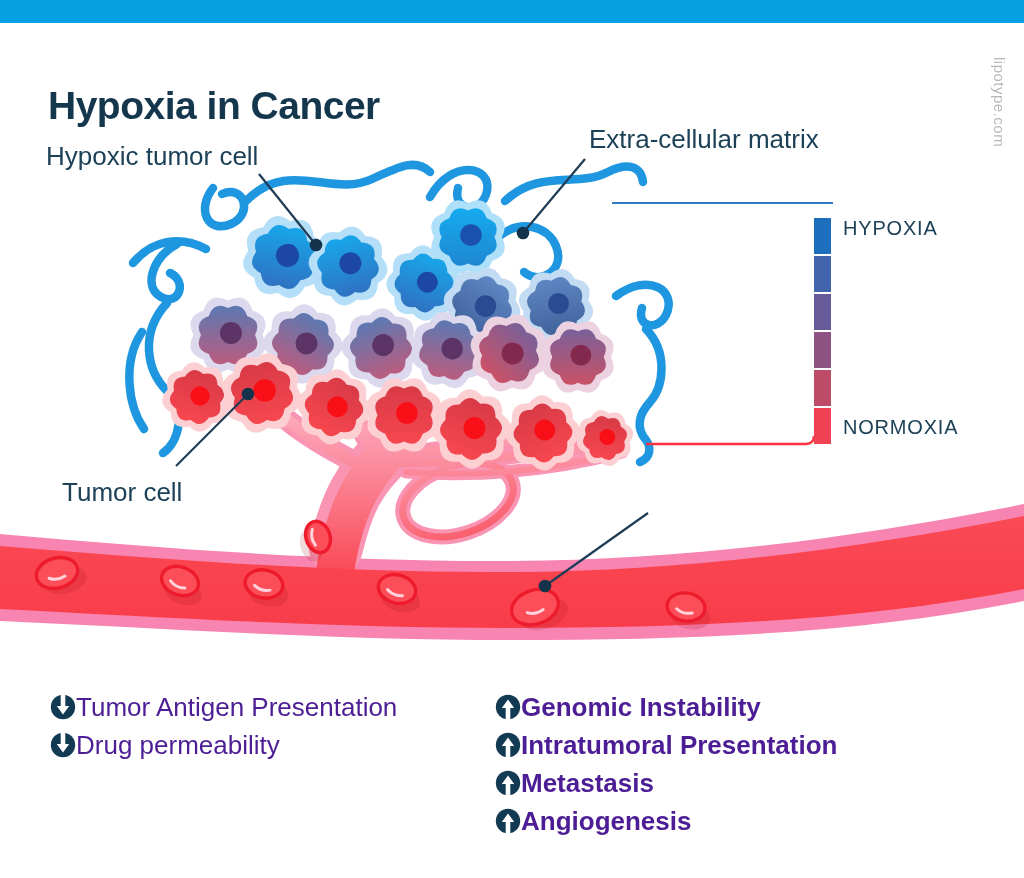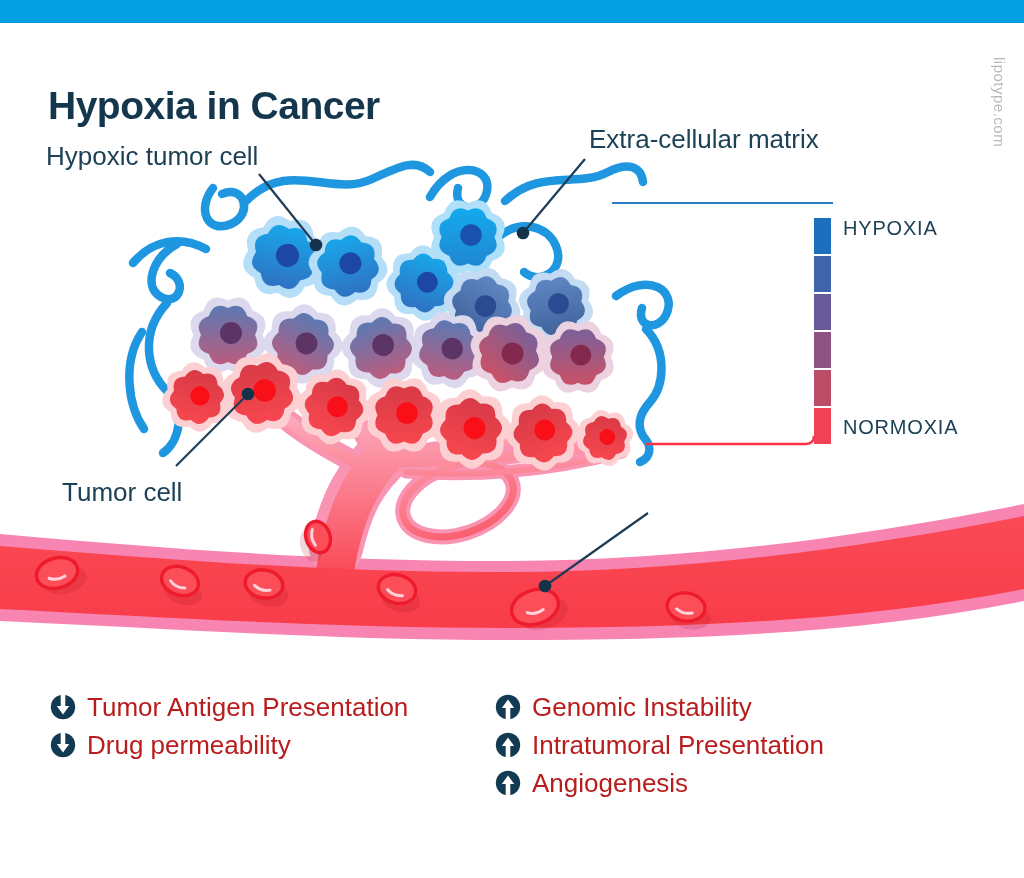--- a/index.html
+++ b/index.html
@@ -15,24 +15,24 @@
   .watermark{
     position:absolute;top:57px;right:16px;writing-mode:vertical-rl;
     font-size:15px;color:#b8b8b8;letter-spacing:0.5px;
   }
   .art{position:absolute;left:0;top:0;}
   .annot{position:absolute;font-size:26px;color:#1d4156;white-space:nowrap;}
   .legend-label{position:absolute;font-size:20px;color:#1d4156;letter-spacing:0.8px;white-space:nowrap;}
   .legend-bar{position:absolute;left:814px;top:218px;width:17px;display:flex;flex-direction:column;}
   .legend-seg{width:17px;height:36px;margin-bottom:2px;}
   .effects-list{position:absolute;list-style:none;margin:0;padding:0;}
-  .effects-list li{display:flex;align-items:center;height:38px;gap:11px;font-size:26px;color:#b91c1c;}
+  .effects-list li{display:flex;align-items:center;height:38px;font-size:26px;color:#4c1d95;}
   .effects-list svg{flex:0 0 auto;}
   .dec-list{left:50px;top:688px;}
-  .inc-list{left:495px;top:688px;}
+  .inc-list{left:495px;top:688px;font-weight:bold;}
 </style>
 </head>
 <body>
 
 <div class="stage">
 
   <div class="topbar"></div>
 
   <h1 class="title">Hypoxia in Cancer</h1>
 
@@ -321,17 +321,27 @@
       <span>Intratumoral Presentation</span>
     </li>
     <li>
       <svg width="26" height="26" viewBox="-13 -13 26 26">
         <g transform="rotate(180)">
             <circle r="12.2" fill="#123a52"></circle>
             <line x1="0" y1="-13" x2="0" y2="1" stroke="#fff" stroke-width="4.6"></line>
         <path d="M-6.2,-1 L6.2,-1 L0,7.5 Z" fill="#fff"></path>
           </g>
       </svg>
+      <span>Metastasis</span>
+    </li>
+    <li>
+      <svg width="26" height="26" viewBox="-13 -13 26 26">
+        <g transform="rotate(180)">
+            <circle r="12.2" fill="#123a52"></circle>
+            <line x1="0" y1="-13" x2="0" y2="1" stroke="#fff" stroke-width="4.6"></line>
+        <path d="M-6.2,-1 L6.2,-1 L0,7.5 Z" fill="#fff"></path>
+          </g>
+      </svg>
       <span>Angiogenesis</span>
     </li>
   </ul>
 
 </div>
 
 </body></html>

